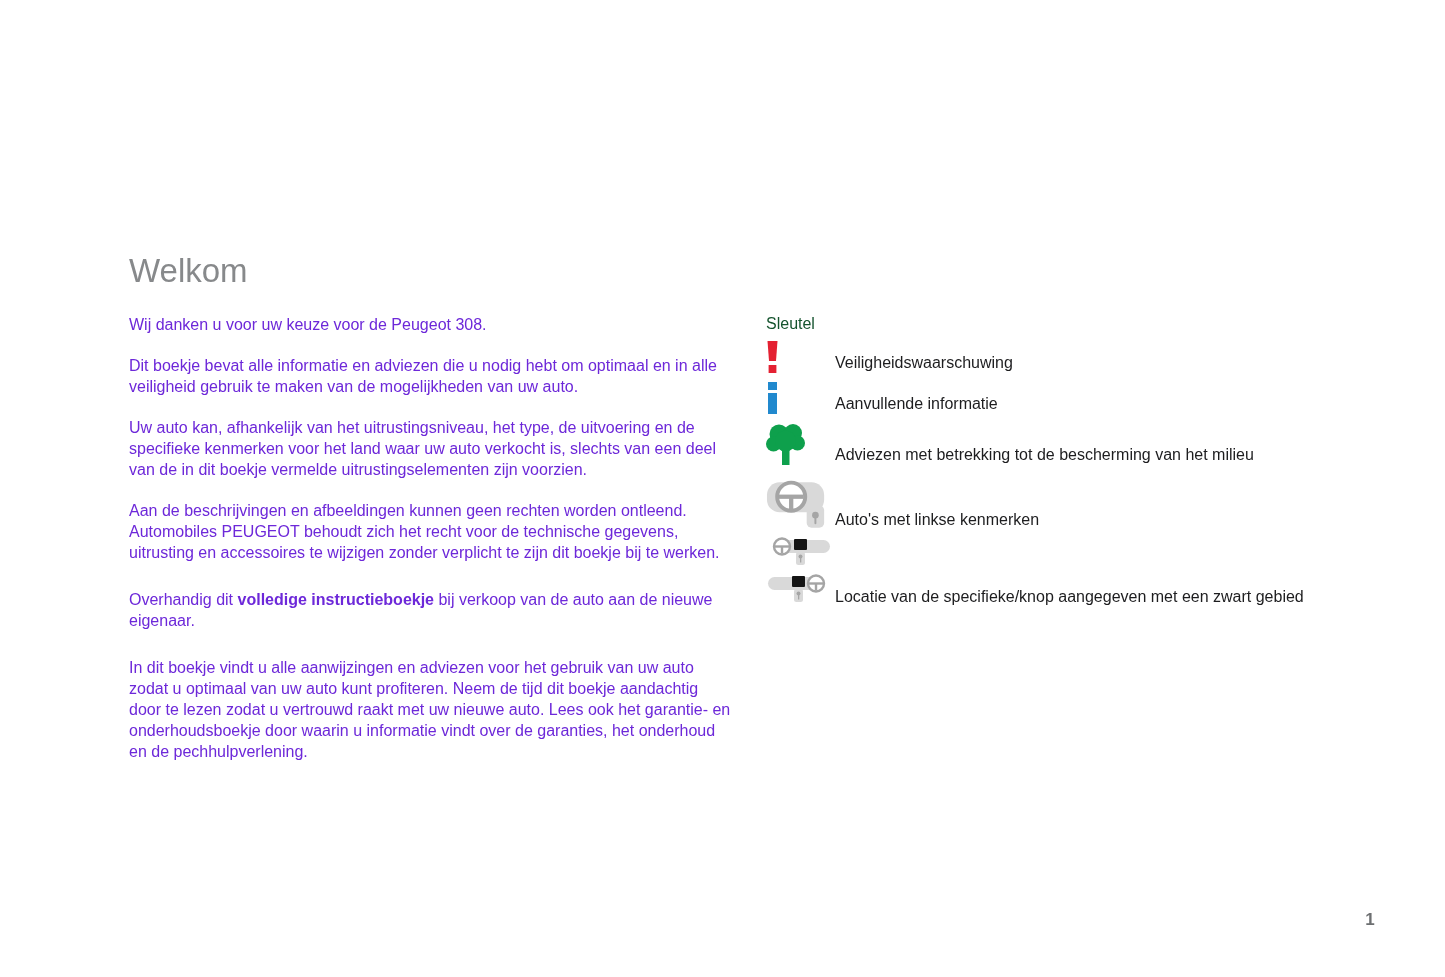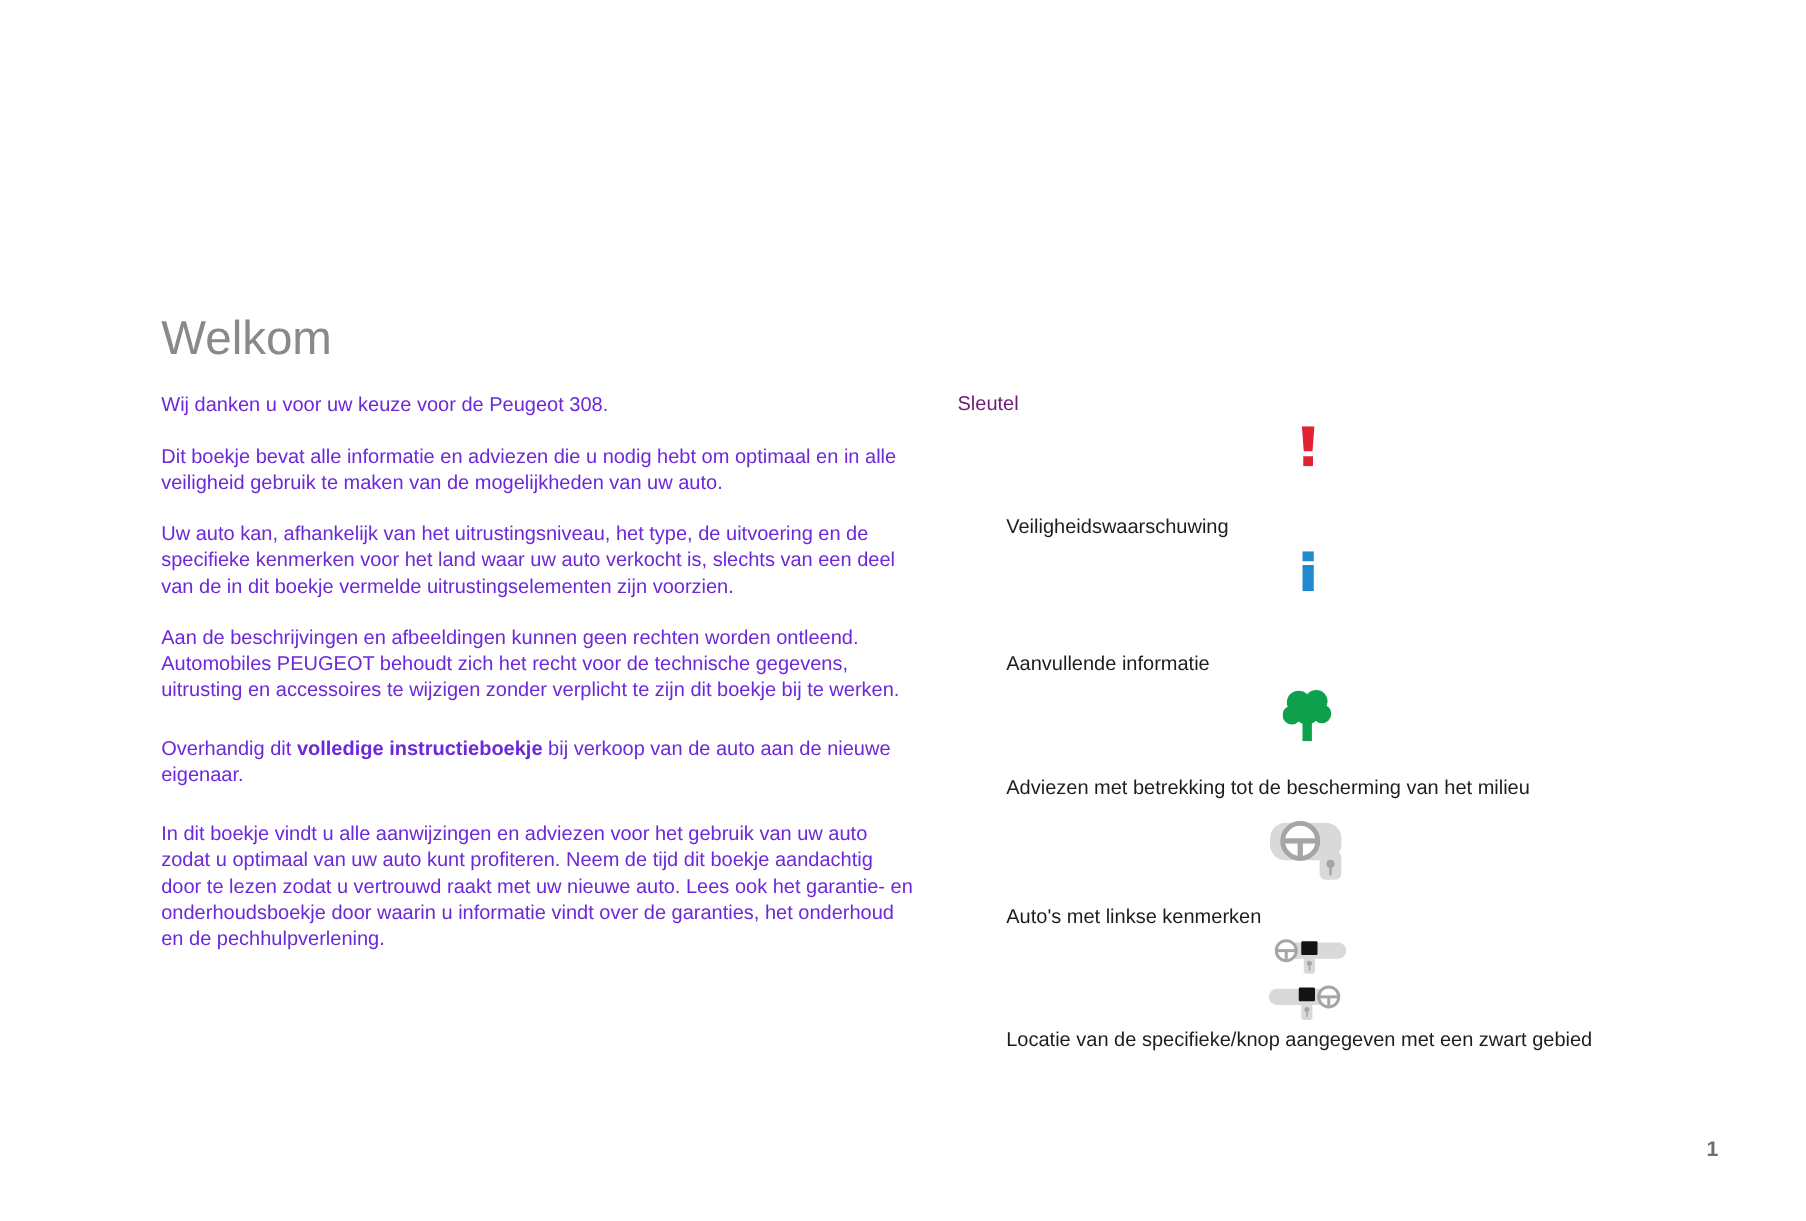--- a/index.html
+++ b/index.html
@@ -18,21 +18,21 @@
   }
   
   .main-col {
     position: absolute;
     left: 129px;
     top: 246px;
     width: 604px;
   }
   h1.title {
     margin: 0 0 18px 0;
-    font-size: 38px;
+    font-size: 33px;
     line-height: 50px;
     font-weight: 400;
     color: #87898b;
   }
   .main-col p {
     margin: 0 0 20px 0;
     font-size: 16px;
     line-height: 21px;
     color: #6d28d9;
     white-space: pre-line;
@@ -44,41 +44,40 @@
   .legend-col {
     position: absolute;
     left: 766px;
     top: 313px;
     width: 560px;
   }
   .legend-heading {
     font-size: 16px;
     line-height: 21px;
     margin: 0 0 7px 0;
-    color: #701a75;
+    color: #14532d;
   }
   .legend-row {
     display: flex;
-    align-items: center;
-    flex-direction: column;
+    align-items: flex-end;
   }
   .legend-icon-cell {
     flex: 0 0 69px;
     display: flex;
     justify-content: flex-start;
   }
   .legend-label {
     font-size: 16px;
     line-height: 21px;
     color: #1d1d1f;
     width: 482px;
     padding-top: 1px;
   }
   .mb-a { margin-bottom: 9px; }
-  .mb-b { margin-bottom: 8px; gap: 10px; }
+  .mb-b { margin-bottom: 8px; }
   .mb-c { margin-bottom: 12px; }
   .mb-d { margin-bottom: 7px; }
   .mb-e { margin-bottom: 10px; }
   
   .page-number {
     position: absolute;
     left: 1358px;
     top: 910px;
     width: 24px;
     text-align: center;

